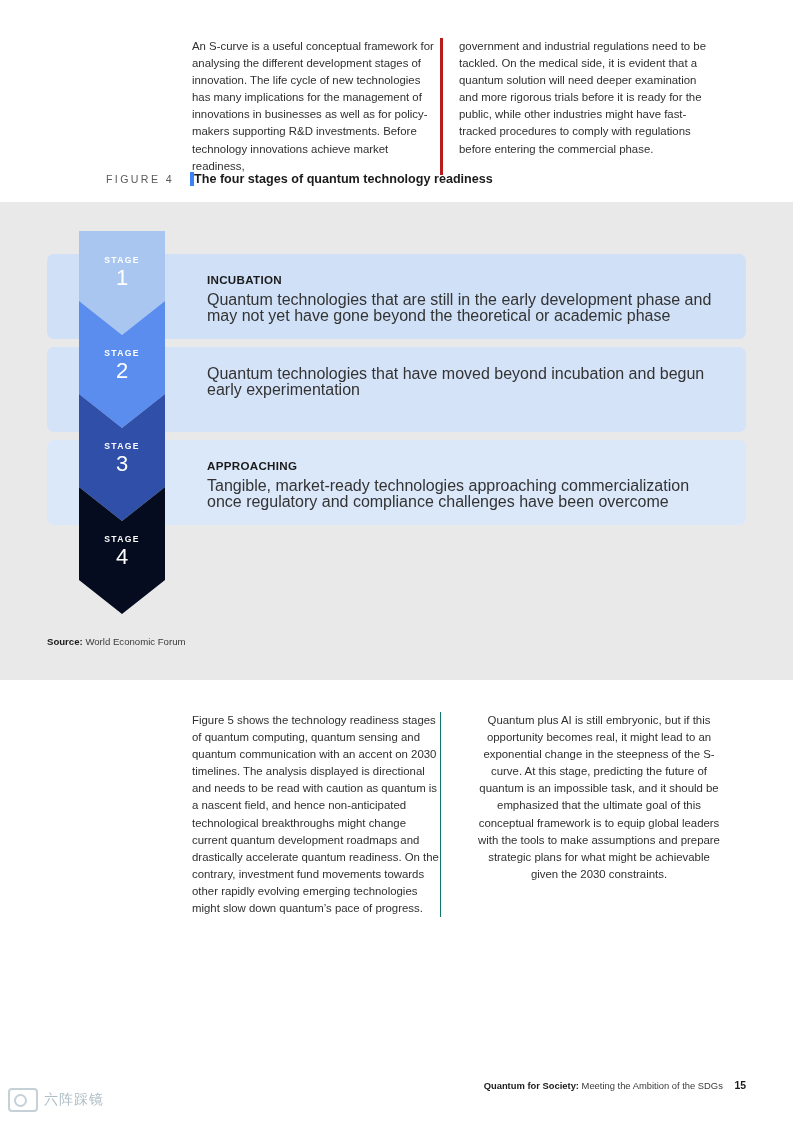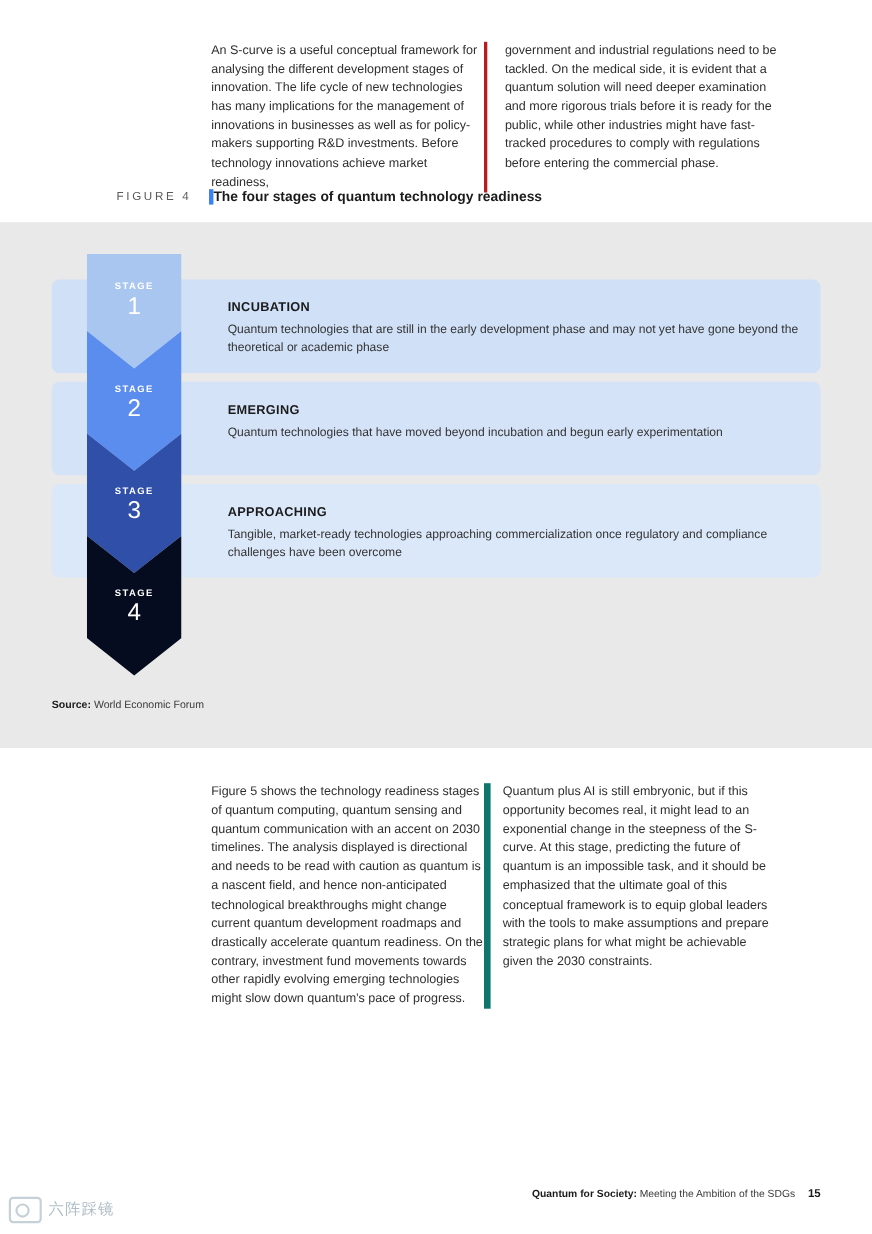--- a/index.html
+++ b/index.html
@@ -65,21 +65,21 @@
     position:absolute;left:0;top:0;width:699px;height:85px;border-radius:7px;
   }
   .row .content{
     position:absolute;left:160px;top:19px;width:520px;
   }
   .row .head{
     font-size:11.6px;font-weight:bold;color:#1b1b1b;letter-spacing:.3px;
     margin-bottom:6px;
   }
   .row .desc{
-    font-size:11px;line-height:16.4px;color:#333;
+    font-size:16px;line-height:16.4px;color:#333;
   }
 
   
   .arrow-col{
     position:absolute;left:79px;top:231px;width:105px;height:390px;
   }
   .arrow-label{
     position:absolute;left:0;width:86px;text-align:center;color:#ffffff;
     z-index:3;
   }
@@ -96,21 +96,21 @@
     font-size:9.6px;color:#3a3a3a;
   }
   .source b{font-weight:bold;color:#1b1b1b;}
 
   
   .bot-cols{
     position:absolute;left:192px;top:712px;width:545px;
     display:flex;
   }
   .bot-cols .col{width:248px;}
-  .bot-cols .col.right{padding-left:11px;border-left:6px solid #0f766e;width:250px;}
+  .bot-cols .col.right{padding-left:33px;border-left:1px solid #0f766e;width:250px;text-align:center;}
 
   
   .footer{
     position:absolute;right:47px;bottom:31px;
     font-size:9.4px;color:#3a3a3a;
   }
   .footer b{font-weight:bold;color:#1b1b1b;}
   .footer .pg{font-weight:bold;color:#1b1b1b;margin-left:9px;font-size:10.4px;}
 
   
@@ -152,21 +152,20 @@
       <div class="bar" id="bar0" style="background: rgb(207, 224, 247);"></div>
       <div class="content">
         <div class="head">INCUBATION</div>
         <div class="desc">Quantum technologies that are still in the early development phase and may not yet have gone beyond the theoretical or academic phase</div>
       </div>
     </div>
 
     <div class="row">
       <div class="bar" id="bar1" style="background: rgb(213, 227, 248);"></div>
       <div class="content">
-        <div class="head">EMERGING</div>
         <div class="desc">Quantum technologies that have moved beyond incubation and begun early experimentation</div>
       </div>
     </div>
 
 
     <div class="row">
       <div class="bar" id="bar3" style="background: rgb(219, 232, 250);"></div>
       <div class="content">
         <div class="head">APPROACHING</div>
         <div class="desc">Tangible, market-ready technologies approaching commercialization once regulatory and compliance challenges have been overcome</div>

